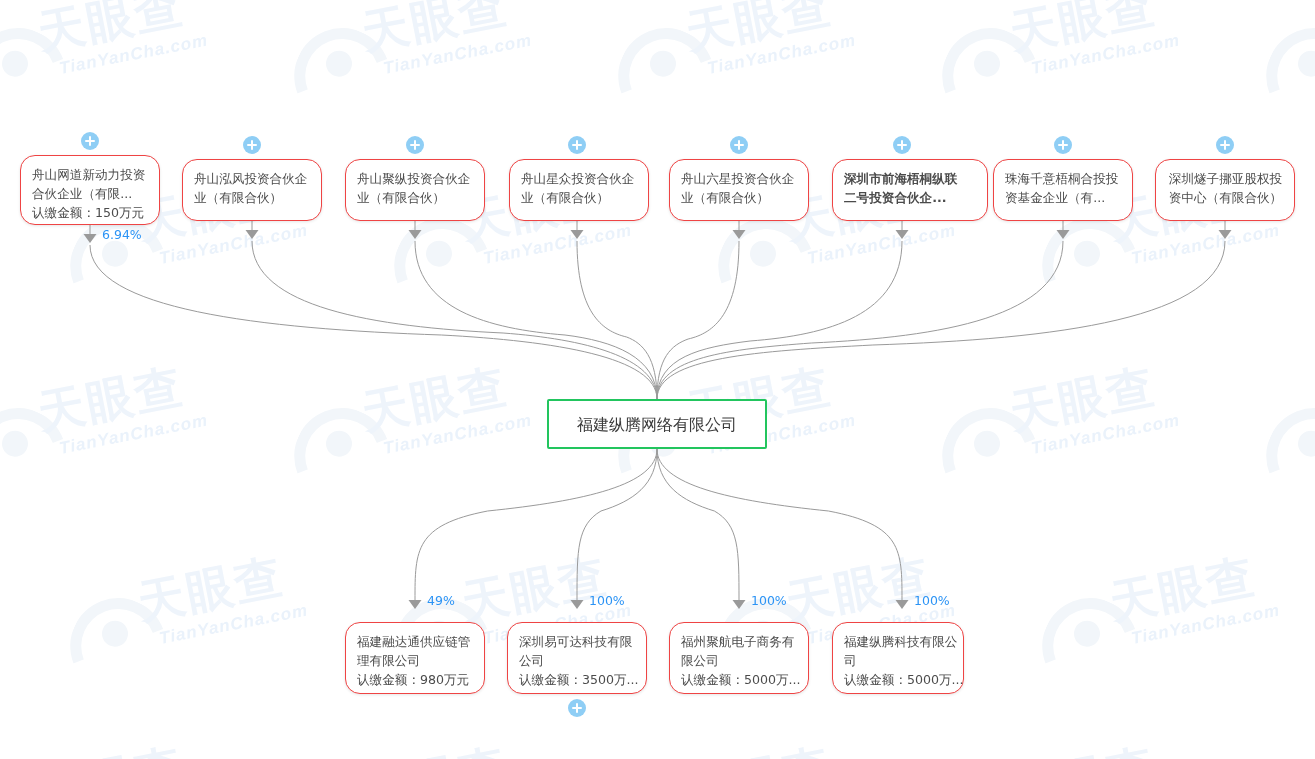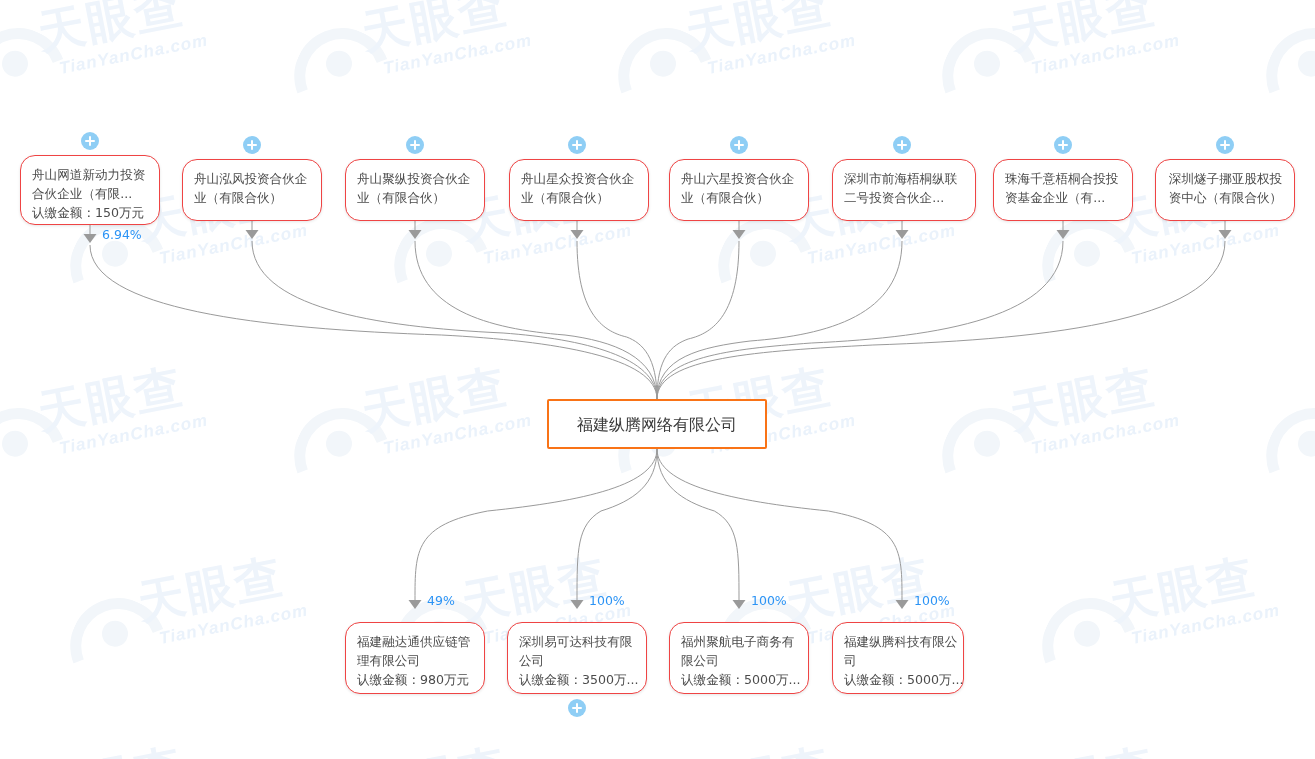--- a/index.html
+++ b/index.html
@@ -103,21 +103,21 @@
     z-index: 3;
     padding: 9px 10px 9px 11px;
     font-size: 12.6px;
     line-height: 19px;
     color: #4b4b4b;
     font-family: "DejaVu Sans", "Liberation Sans", sans-serif;
     cursor: pointer;
   }
   .node .ln { display: block; white-space: nowrap; }
   .node.center {
-    border: 2px solid #f97316;
+    border: 2px solid #22c55e;
     border-radius: 2px;
     box-shadow: none;
     padding: 16px;
     display: flex;
     align-items: center;
     justify-content: center;
     font-size: 16px;
     color: #3a3a3a;
     z-index: 4;
   }
@@ -318,21 +318,21 @@
       <div class="node" style="left: 509px; top: 159px; width: 140px; height: 62px;">
         <span class="ln">舟山星众投资合伙企</span>
         <span class="ln">业（有限合伙）</span>
       </div>
       <div class="plus" style="left: 568px; top: 136px;"></div>
       <div class="node" style="left: 669px; top: 159px; width: 140px; height: 62px;">
         <span class="ln">舟山六星投资合伙企</span>
         <span class="ln">业（有限合伙）</span>
       </div>
       <div class="plus" style="left: 730px; top: 136px;"></div>
-      <div class="node" style="left: 832px; top: 159px; width: 144px; height: 62px;">
+      <div class="node" style="left: 832px; top: 159px; width: 156px; height: 62px; font-weight: bold;">
         <span class="ln">深圳市前海梧桐纵联</span>
         <span class="ln">二号投资合伙企...</span>
       </div>
       <div class="plus" style="left: 893px; top: 136px;"></div>
       <div class="node" style="left: 993px; top: 159px; width: 140px; height: 62px;">
         <span class="ln">珠海千意梧桐合投投</span>
         <span class="ln">资基金企业（有...</span>
       </div>
       <div class="plus" style="left: 1054px; top: 136px;"></div>
       <div class="node" style="left: 1155px; top: 159px; width: 140px; height: 62px; text-align: center;">

